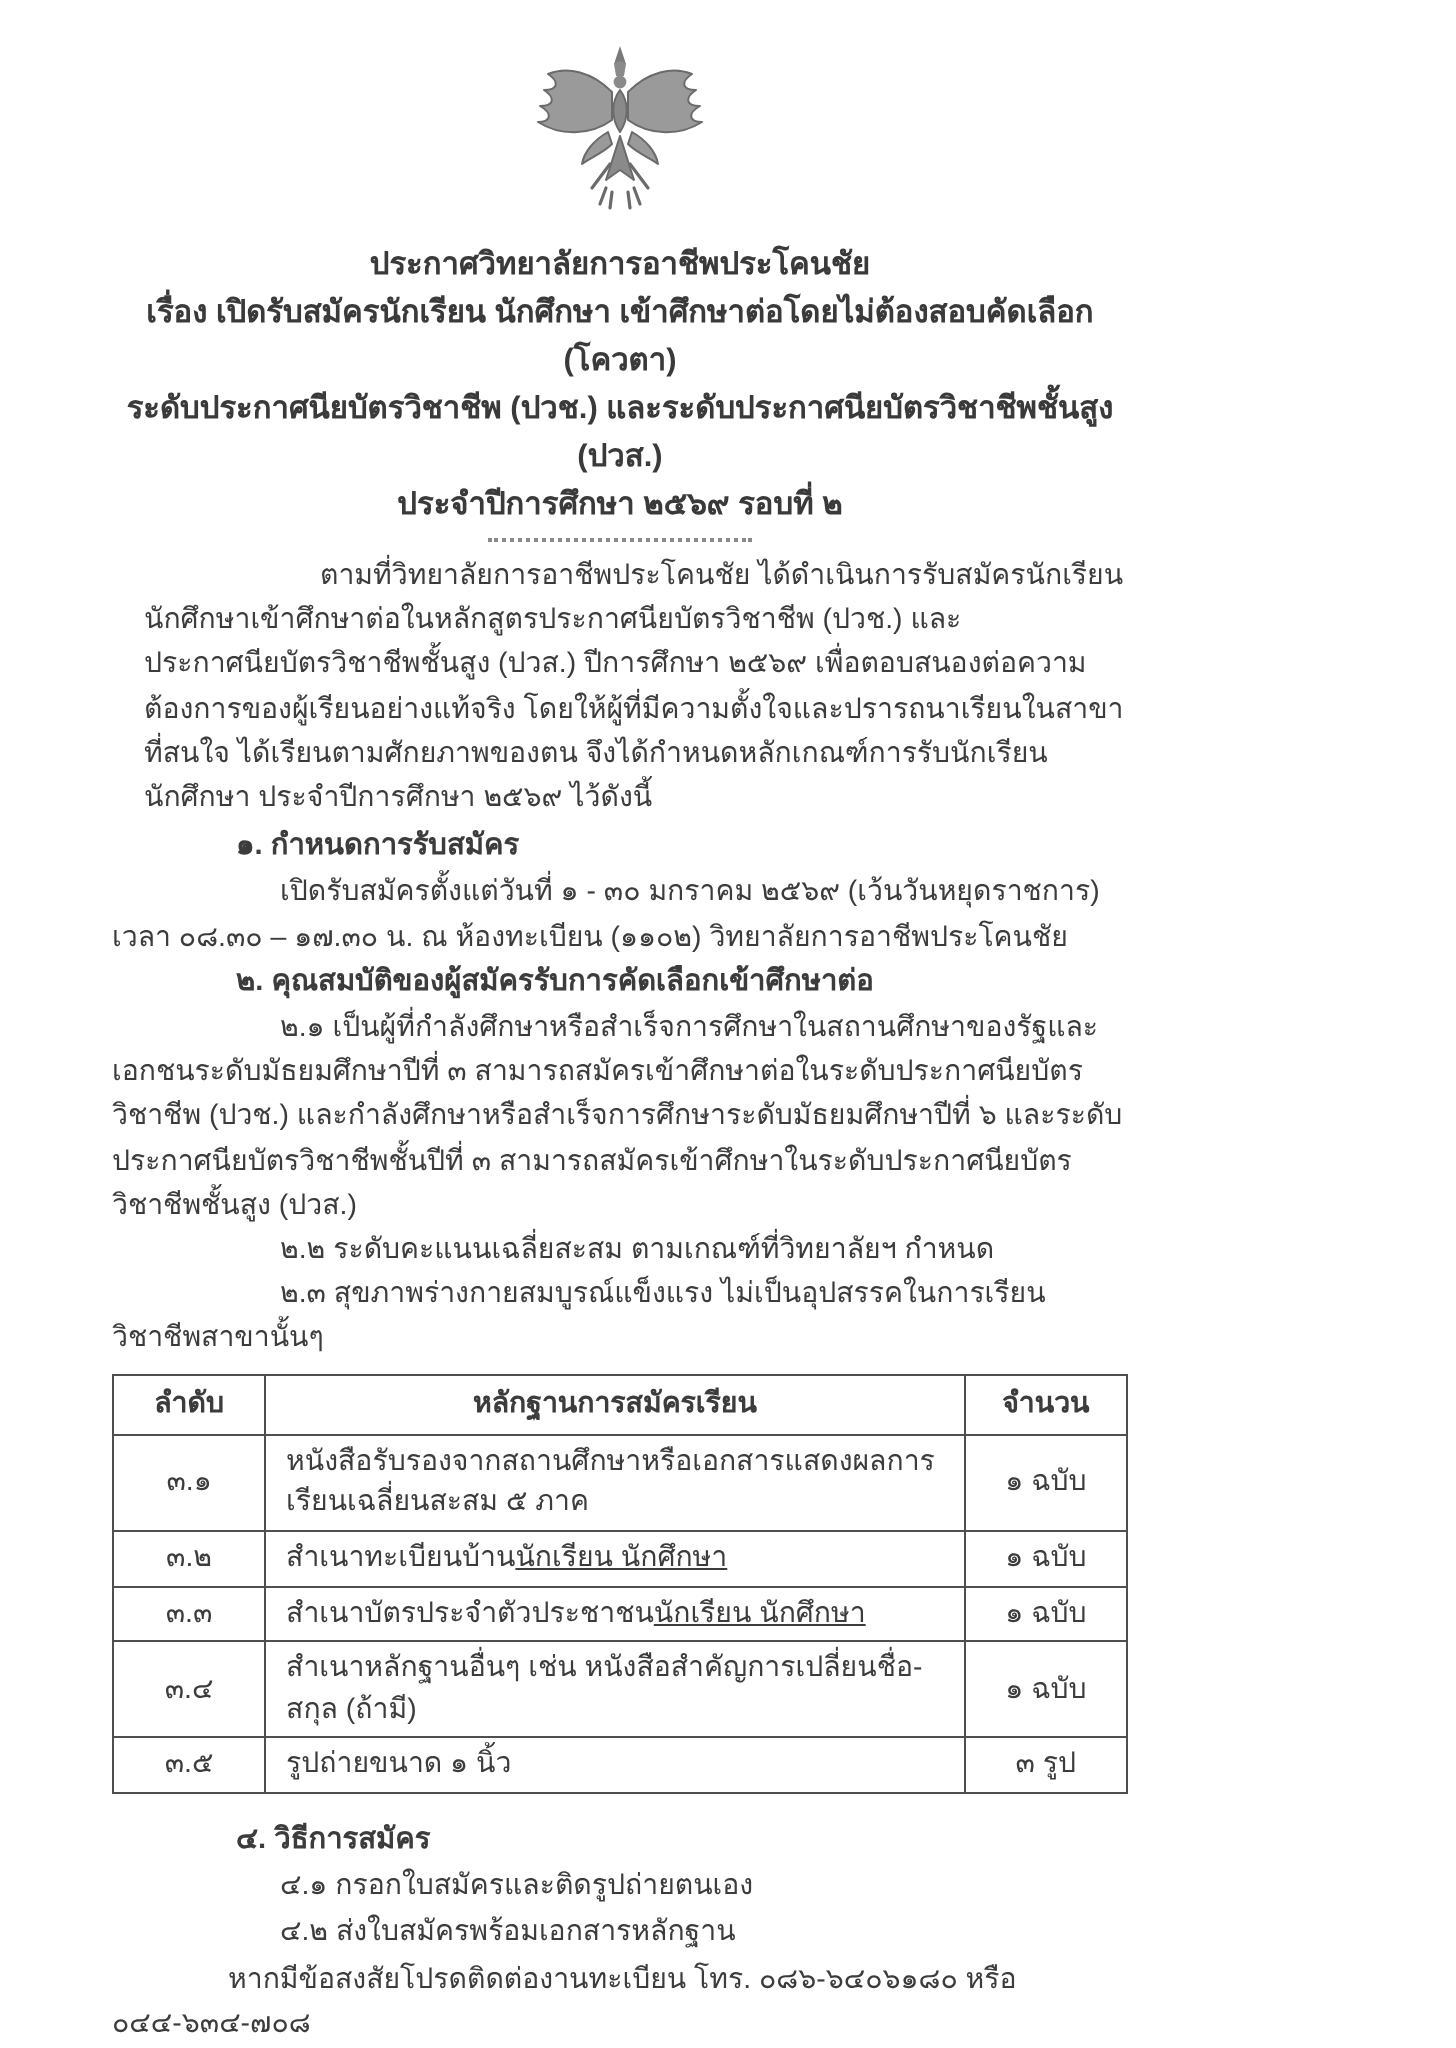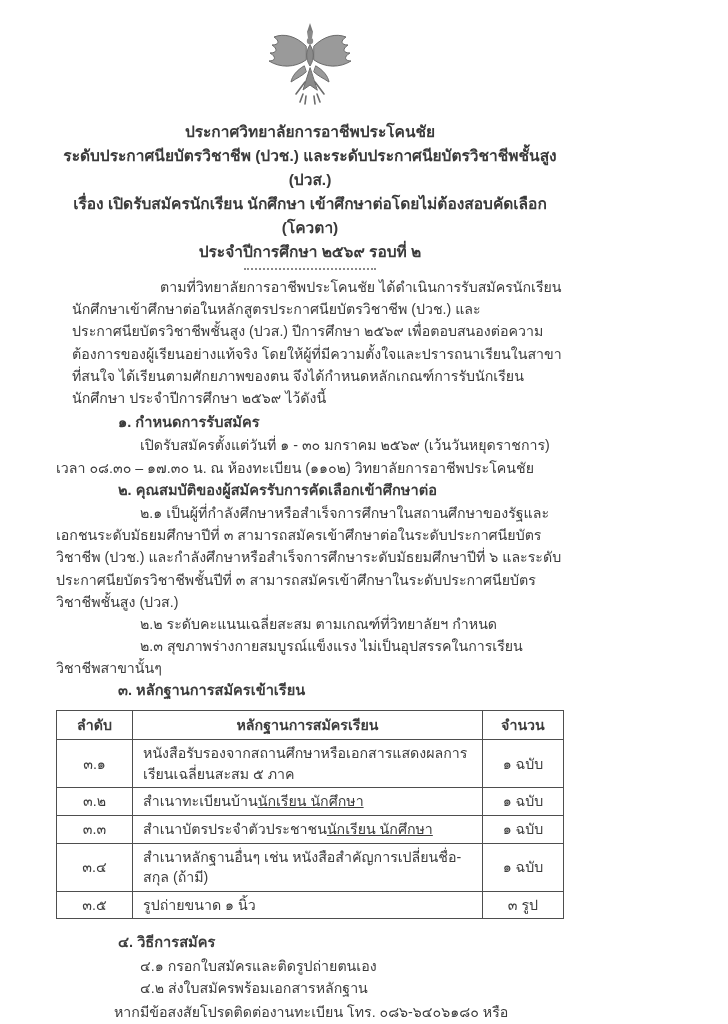--- a/index.html
+++ b/index.html
@@ -59,38 +59,37 @@
         <path d="M50 48 L43 70 L50 65 L57 70 Z" fill="#8a8a8a" stroke="#6b6b6b" stroke-width="1"></path>
         <path d="M45 62 L36 74 M55 62 L64 74"></path>
 
         <path d="M43 74 L40 82 M57 74 L60 82 M46 76 L45 84 M54 76 L55 84"></path>
       </g>
     </svg>
   </div>
 
   <div class="title-block">
     <div>ประกาศวิทยาลัยการอาชีพประโคนชัย</div>
+    <div>เรื่อง  เปิดรับสมัครนักเรียน นักศึกษา เข้าศึกษาต่อโดยไม่ต้องสอบคัดเลือก (โควตา)</div>
     <div>ระดับประกาศนียบัตรวิชาชีพ (ปวช.) และระดับประกาศนียบัตรวิชาชีพชั้นสูง (ปวส.)</div>
-    <div>เรื่อง  เปิดรับสมัครนักเรียน นักศึกษา เข้าศึกษาต่อโดยไม่ต้องสอบคัดเลือก (โควตา)</div>
     <div>ประจำปีการศึกษา ๒๕๖๙ รอบที่ ๒</div>
   </div>
 
   <div class="dotted-divider"></div>
 
   <p class="intro">ตามที่วิทยาลัยการอาชีพประโคนชัย ได้ดำเนินการรับสมัครนักเรียน นักศึกษาเข้าศึกษาต่อในหลักสูตรประกาศนียบัตรวิชาชีพ (ปวช.) และ ประกาศนียบัตรวิชาชีพชั้นสูง (ปวส.) ปีการศึกษา ๒๕๖๙ เพื่อตอบสนองต่อความต้องการของผู้เรียนอย่างแท้จริง โดยให้ผู้ที่มีความตั้งใจและปรารถนาเรียนในสาขาที่สนใจ ได้เรียนตามศักยภาพของตน จึงได้กำหนดหลักเกณฑ์การรับนักเรียน นักศึกษา ประจำปีการศึกษา ๒๕๖๙ ไว้ดังนี้</p>
 
   <p class="sec-heading">๑. กำหนดการรับสมัคร</p>
   <p class="sub-item">เปิดรับสมัครตั้งแต่วันที่ ๑ - ๓๐ มกราคม ๒๕๖๙ (เว้นวันหยุดราชการ) เวลา ๐๘.๓๐ – ๑๗.๓๐ น. ณ ห้องทะเบียน (๑๑๐๒) วิทยาลัยการอาชีพประโคนชัย</p>
 
   <p class="sec-heading">๒. คุณสมบัติของผู้สมัครรับการคัดเลือกเข้าศึกษาต่อ</p>
   <p class="sub-item">๒.๑ เป็นผู้ที่กำลังศึกษาหรือสำเร็จการศึกษาในสถานศึกษาของรัฐและเอกชนระดับมัธยมศึกษาปีที่ ๓ สามารถสมัครเข้าศึกษาต่อในระดับประกาศนียบัตรวิชาชีพ (ปวช.) และกำลังศึกษาหรือสำเร็จการศึกษาระดับมัธยมศึกษาปีที่ ๖ และระดับประกาศนียบัตรวิชาชีพชั้นปีที่ ๓ สามารถสมัครเข้าศึกษาในระดับประกาศนียบัตรวิชาชีพชั้นสูง (ปวส.)</p>
   <p class="sub-item">๒.๒ ระดับคะแนนเฉลี่ยสะสม ตามเกณฑ์ที่วิทยาลัยฯ กำหนด</p>
   <p class="sub-item">๒.๓ สุขภาพร่างกายสมบูรณ์แข็งแรง ไม่เป็นอุปสรรคในการเรียนวิชาชีพสาขานั้นๆ</p>
 
-  <p class="sec-heading">๓. หลักฐานการสมัครเข้าเรียน</p>
 
   <table class="doc-table">
     <colgroup>
         <col class="col-no">
         <col class="col-doc">
         <col class="col-qty">
       </colgroup>
     <thead>
       <tr>
         <th>ลำดับ</th>

